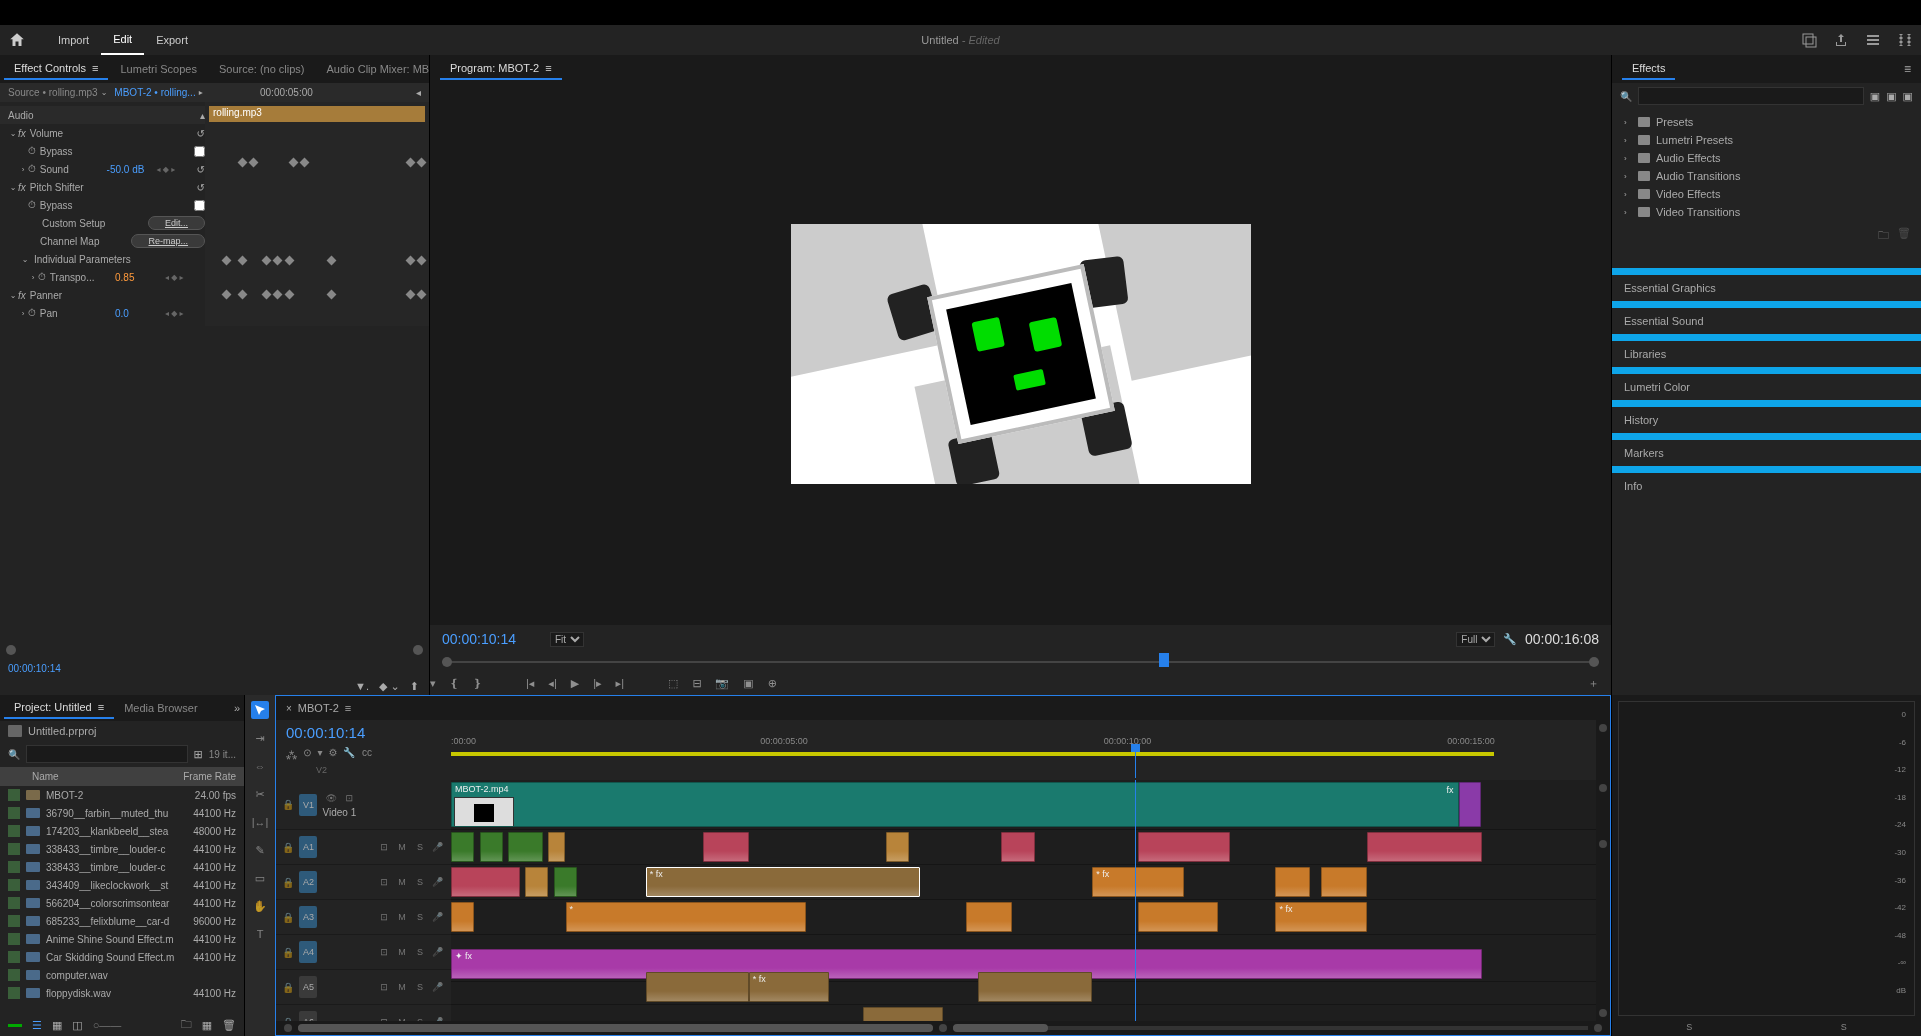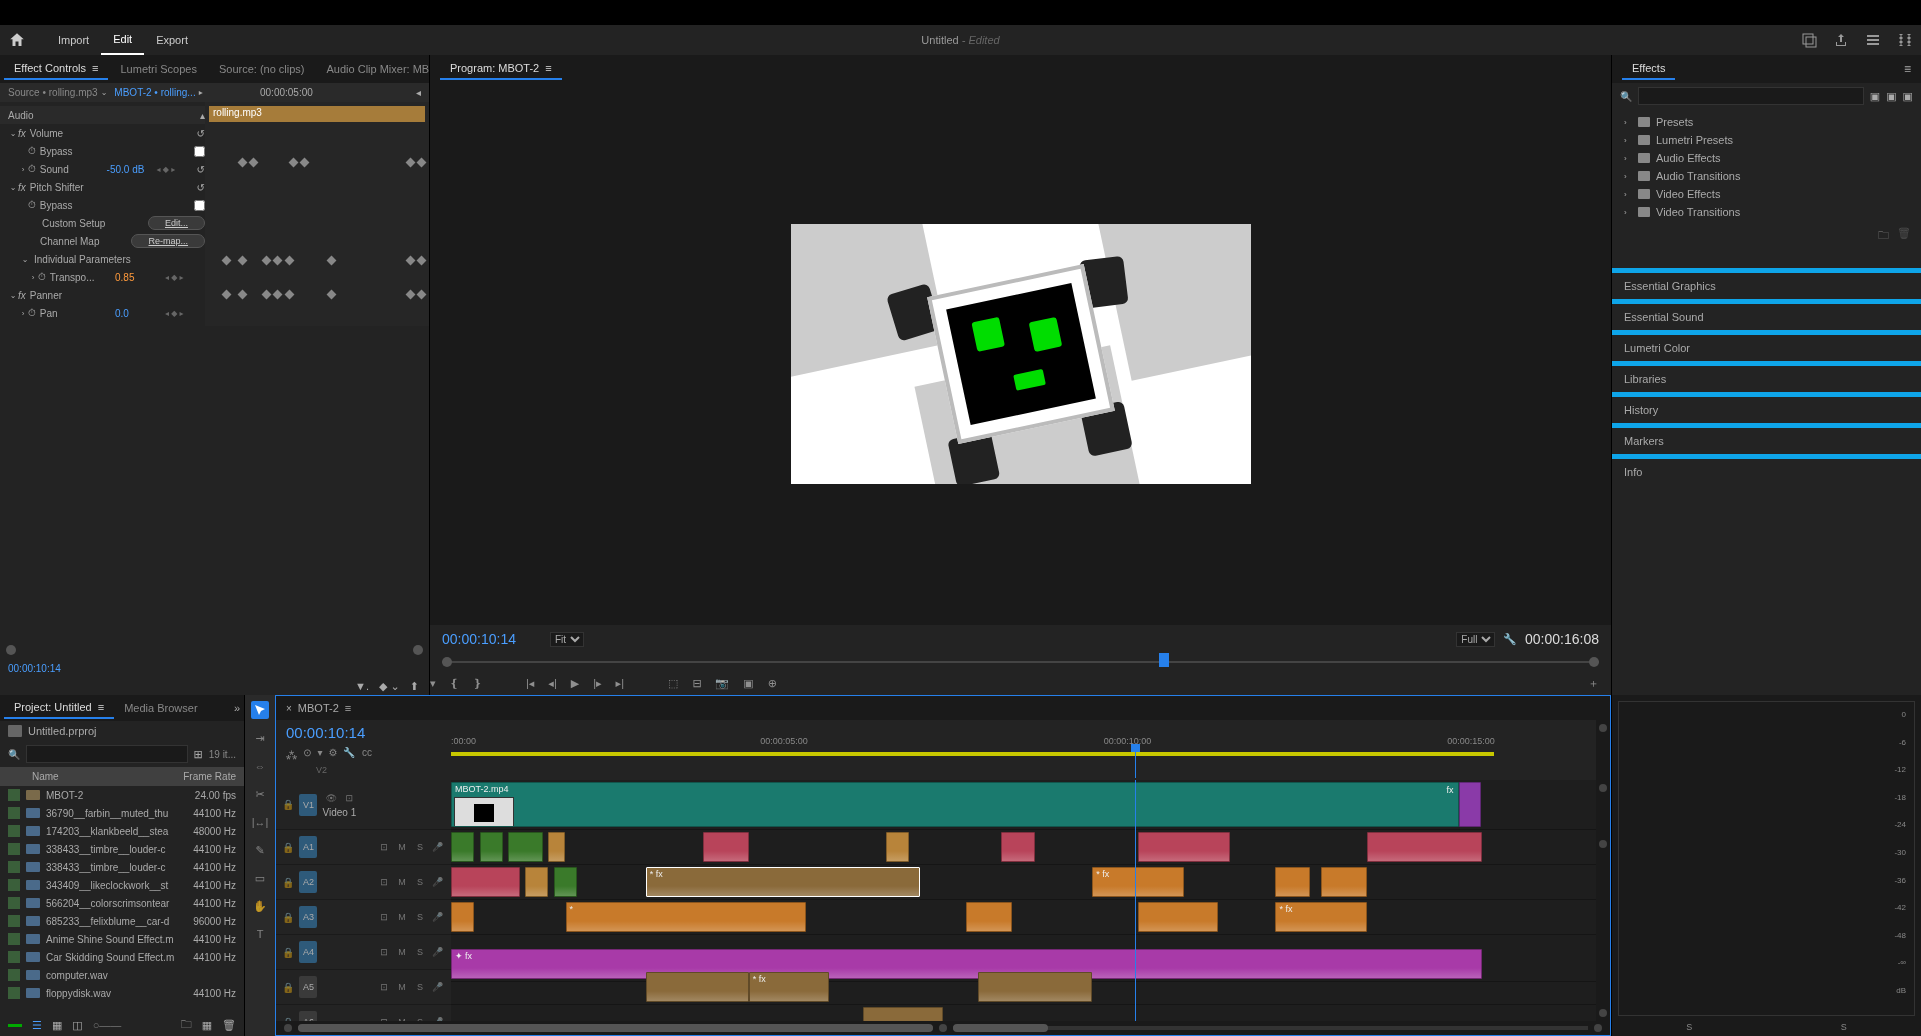--- a/index.html
+++ b/index.html
@@ -64,21 +64,21 @@
 .right-panel { width: 310px; background: #232323; display: flex; flex-direction: column; border-left: 1px solid #000; }
 .effects-header { height: 28px; display: flex; align-items: center; padding: 0 10px; background: #1a1a1a; }
 .effects-search { display: flex; padding: 4px 8px; align-items: center; gap: 6px; }
 .search-input { flex: 1; background: #1a1a1a; border: 1px solid #333; color: #aaa; padding: 2px 4px; font-size: 11px; }
 .search-icn { font-size:10px; color:#888; }
 .effects-tree { padding: 4px 0; }
 .tree-item { display: flex; align-items: center; padding: 3px 12px; cursor: pointer; gap: 6px; }
 .tree-arrow { font-size: 8px; width: 8px; }
 .folder-icn { width:12px; height:10px; background:#888; border-radius:1px; display:inline-block; }
 .panel-stack { margin-top: 20px; }
-.stack-item { padding: 7px 12px; background: #232323; border-top: 5px solid #0ea5e9; cursor: pointer; }
+.stack-item { padding: 7px 12px; background: #232323; border-top: 7px solid #0ea5e9; cursor: pointer; }
 .lower-area { display: flex; height: 341px; background: #1a1a1a; }
 .project-panel { width: 245px; background: #232323; display: flex; flex-direction: column; border-right: 1px solid #000; }
 .project-tabs { display: flex; height: 26px; background: #1a1a1a; align-items: center; padding: 0 4px; }
 .project-name-row { padding: 4px 8px; display: flex; align-items: center; gap: 6px; }
 .folder-icon-sm { width:14px; height:12px; background:#666; border-radius:1px; }
 .project-search { display: flex; padding: 4px 8px; align-items: center; gap: 6px; }
 .item-count { margin-left: auto; color: #888; font-size: 10px; }
 .project-list { flex: 1; overflow: hidden; }
 .project-columns { display: flex; padding: 4px 8px; background: #404040; font-size: 10px; }
 .col-name { flex: 1; padding-left: 24px; }
@@ -417,22 +417,22 @@
           <span>Video Transitions</span>
         </div>
       </div>
     <div style="display:flex; justify-content:flex-end; gap:8px; padding:2px 10px;">
       <span style="opacity:0.7;">🗀</span>
       <span style="opacity:0.3;">🗑</span>
     </div>
     <div class="panel-stack" id="panel-stack">
         <div class="stack-item">Essential Graphics</div>
         <div class="stack-item">Essential Sound</div>
+        <div class="stack-item">Libraries</div>
         <div class="stack-item">Lumetri Color</div>
-        <div class="stack-item">Libraries</div>
         <div class="stack-item">History</div>
         <div class="stack-item">Markers</div>
         <div class="stack-item">Info</div>
       </div>
   </div>
 </div>
 
 <div class="lower-area">
 
   <div class="project-panel">

